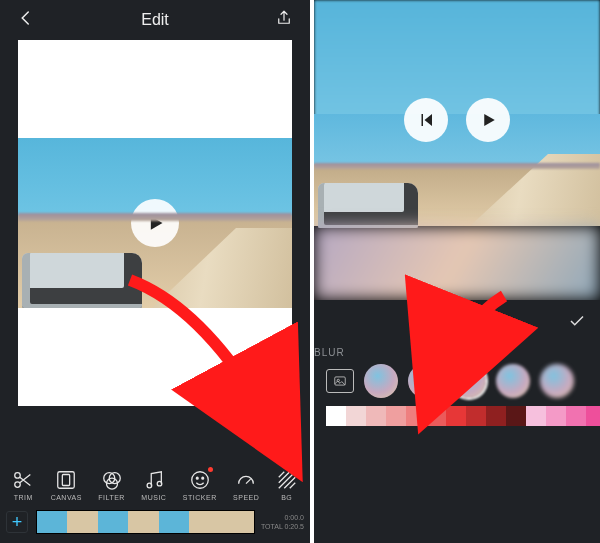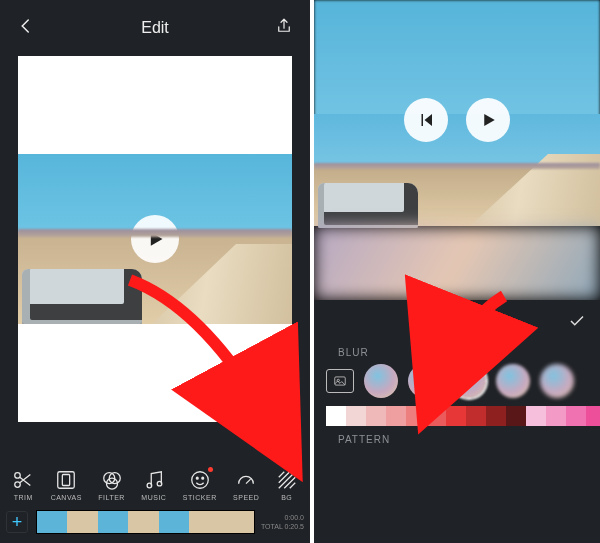--- a/index.html
+++ b/index.html
@@ -21,21 +21,21 @@
   .phone {
     background: #1f2226;
     position: relative;
     overflow: hidden;
   }
   .phone.left { width: 310px; height: 543px; }
   .phone.right { width: 286px; height: 543px; }
 
   
   .topbar {
-    height: 56px;
+    height: 40px;
     display: flex;
     align-items: center;
     justify-content: space-between;
     padding: 0 12px;
     color: #eee;
   }
   .topbar .title { font-size: 16px; font-weight: 500; flex:1; text-align:center; }
   .topbar .back, .topbar .share { font-size: 20px; width: 28px; text-align:center; }
   .canvas-area {
     background: #fff;
@@ -149,21 +149,21 @@
   .circ-btn svg { width:18px; height:18px; fill:#222; }
 
   .bg-header {
     display:flex; align-items:center; justify-content:space-between;
     padding:12px 14px 6px; color:#ddd; font-size:14px;
   }
   .bg-header .spacer { width:20px; }
   .bg-header svg { width:18px; height:18px; stroke:#ddd; fill:none; stroke-width:2;}
   .section-lbl {
     color:#8d9094; font-size:10px; letter-spacing:1px;
-    padding:8px 24px 6px;
+    padding:8px 0 6px;
   }
   .blur-row {
     display:flex; align-items:center; gap:10px; padding:0 12px 4px;
   }
   .img-btn {
     width:28px; height:24px; border:1.5px solid #bbb; border-radius:3px;
     display:flex; align-items:center; justify-content:center;
   }
   .img-btn svg{width:14px;height:14px;stroke:#bbb;fill:none;stroke-width:1.5;}
   .blur-opt {
@@ -370,21 +370,20 @@
         <div class="sw" style="background: rgb(231, 55, 55);"></div>
         <div class="sw" style="background: rgb(193, 45, 45);"></div>
         <div class="sw" style="background: rgb(143, 32, 32);"></div>
         <div class="sw" style="background: rgb(90, 23, 23);"></div>
         <div class="sw" style="background: rgb(246, 192, 221);"></div>
         <div class="sw" style="background: rgb(244, 154, 199);"></div>
         <div class="sw" style="background: rgb(241, 114, 176);"></div>
         <div class="sw" style="background: rgb(238, 79, 155);"></div>
       </div>
 
-    <div class="section-lbl">PATTERN</div>
 
     <div class="arrow" style="left:90px; top:290px; width:120px; height:120px;">
       <svg width="120" height="120">
         <defs>
             <marker id="ah2" markerWidth="12" markerHeight="12" refX="8" refY="6" orient="auto">
               <path d="M0 0L12 6L0 12z" fill="#ff1a1a"></path>
             </marker>
           </defs>
         <path d="M100 6 Q 60 30 32 100" stroke="#ff1a1a" stroke-width="12" fill="none" marker-end="url(#ah2)"></path>
       </svg>

